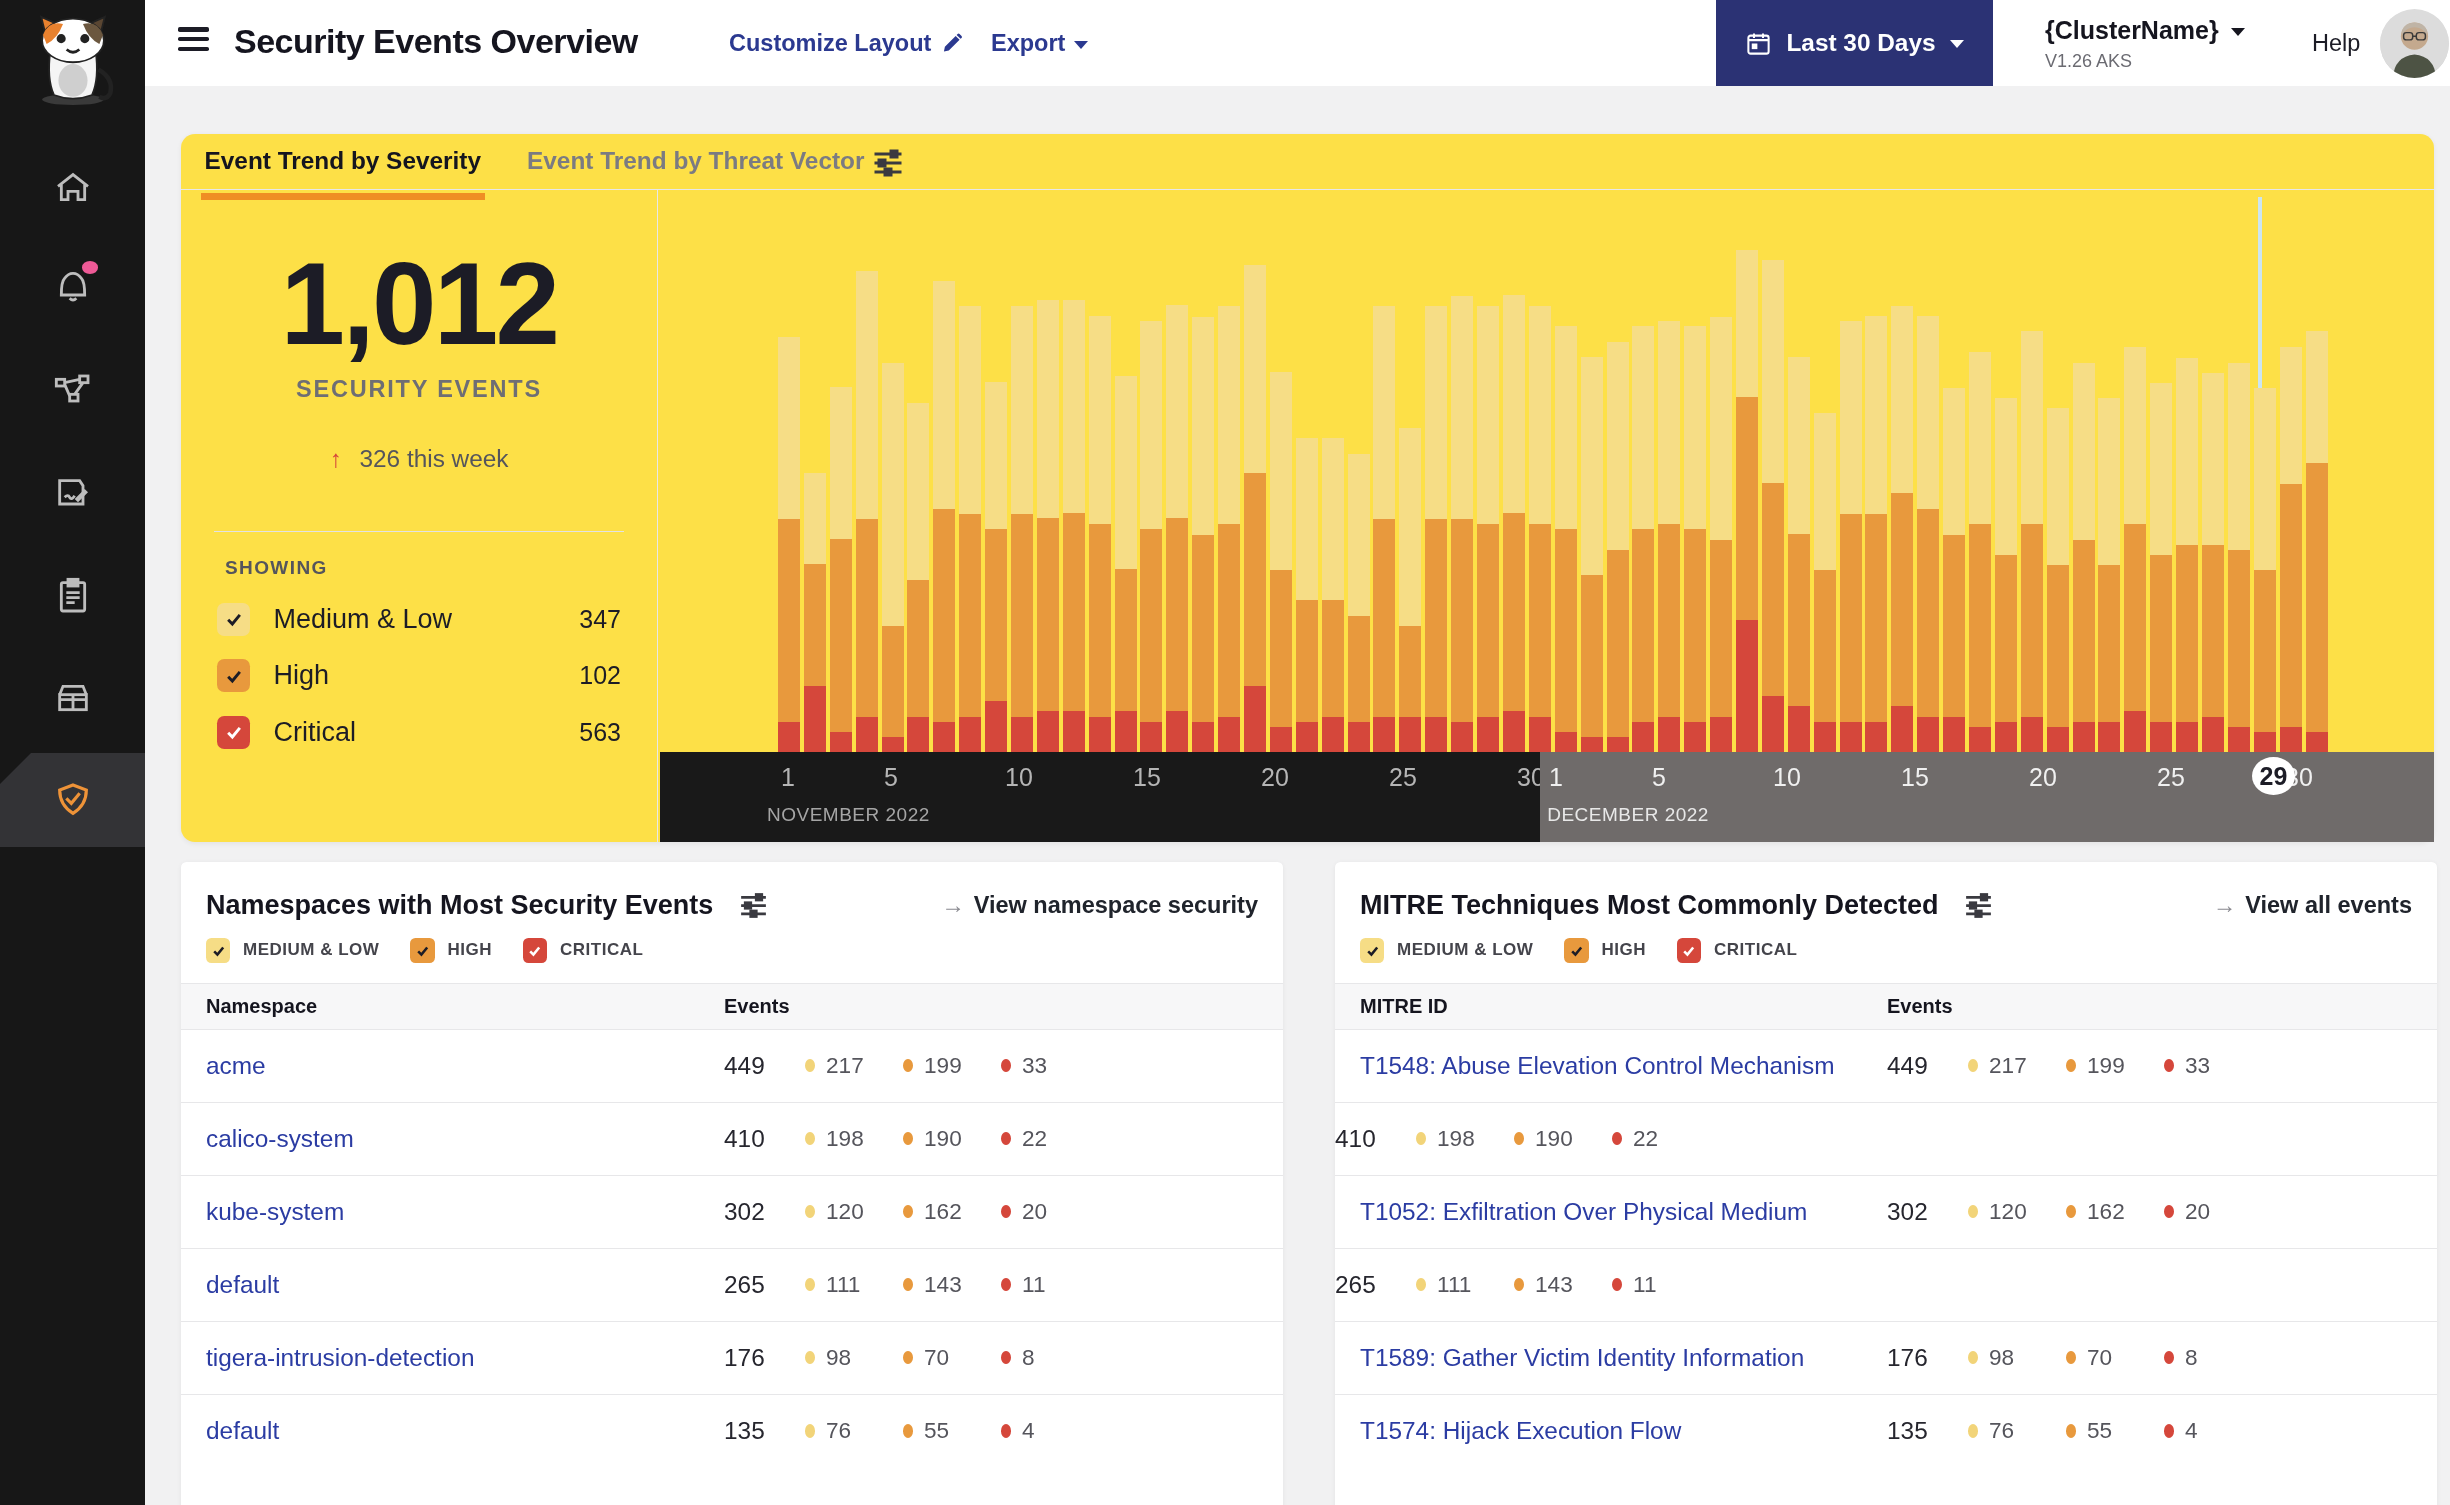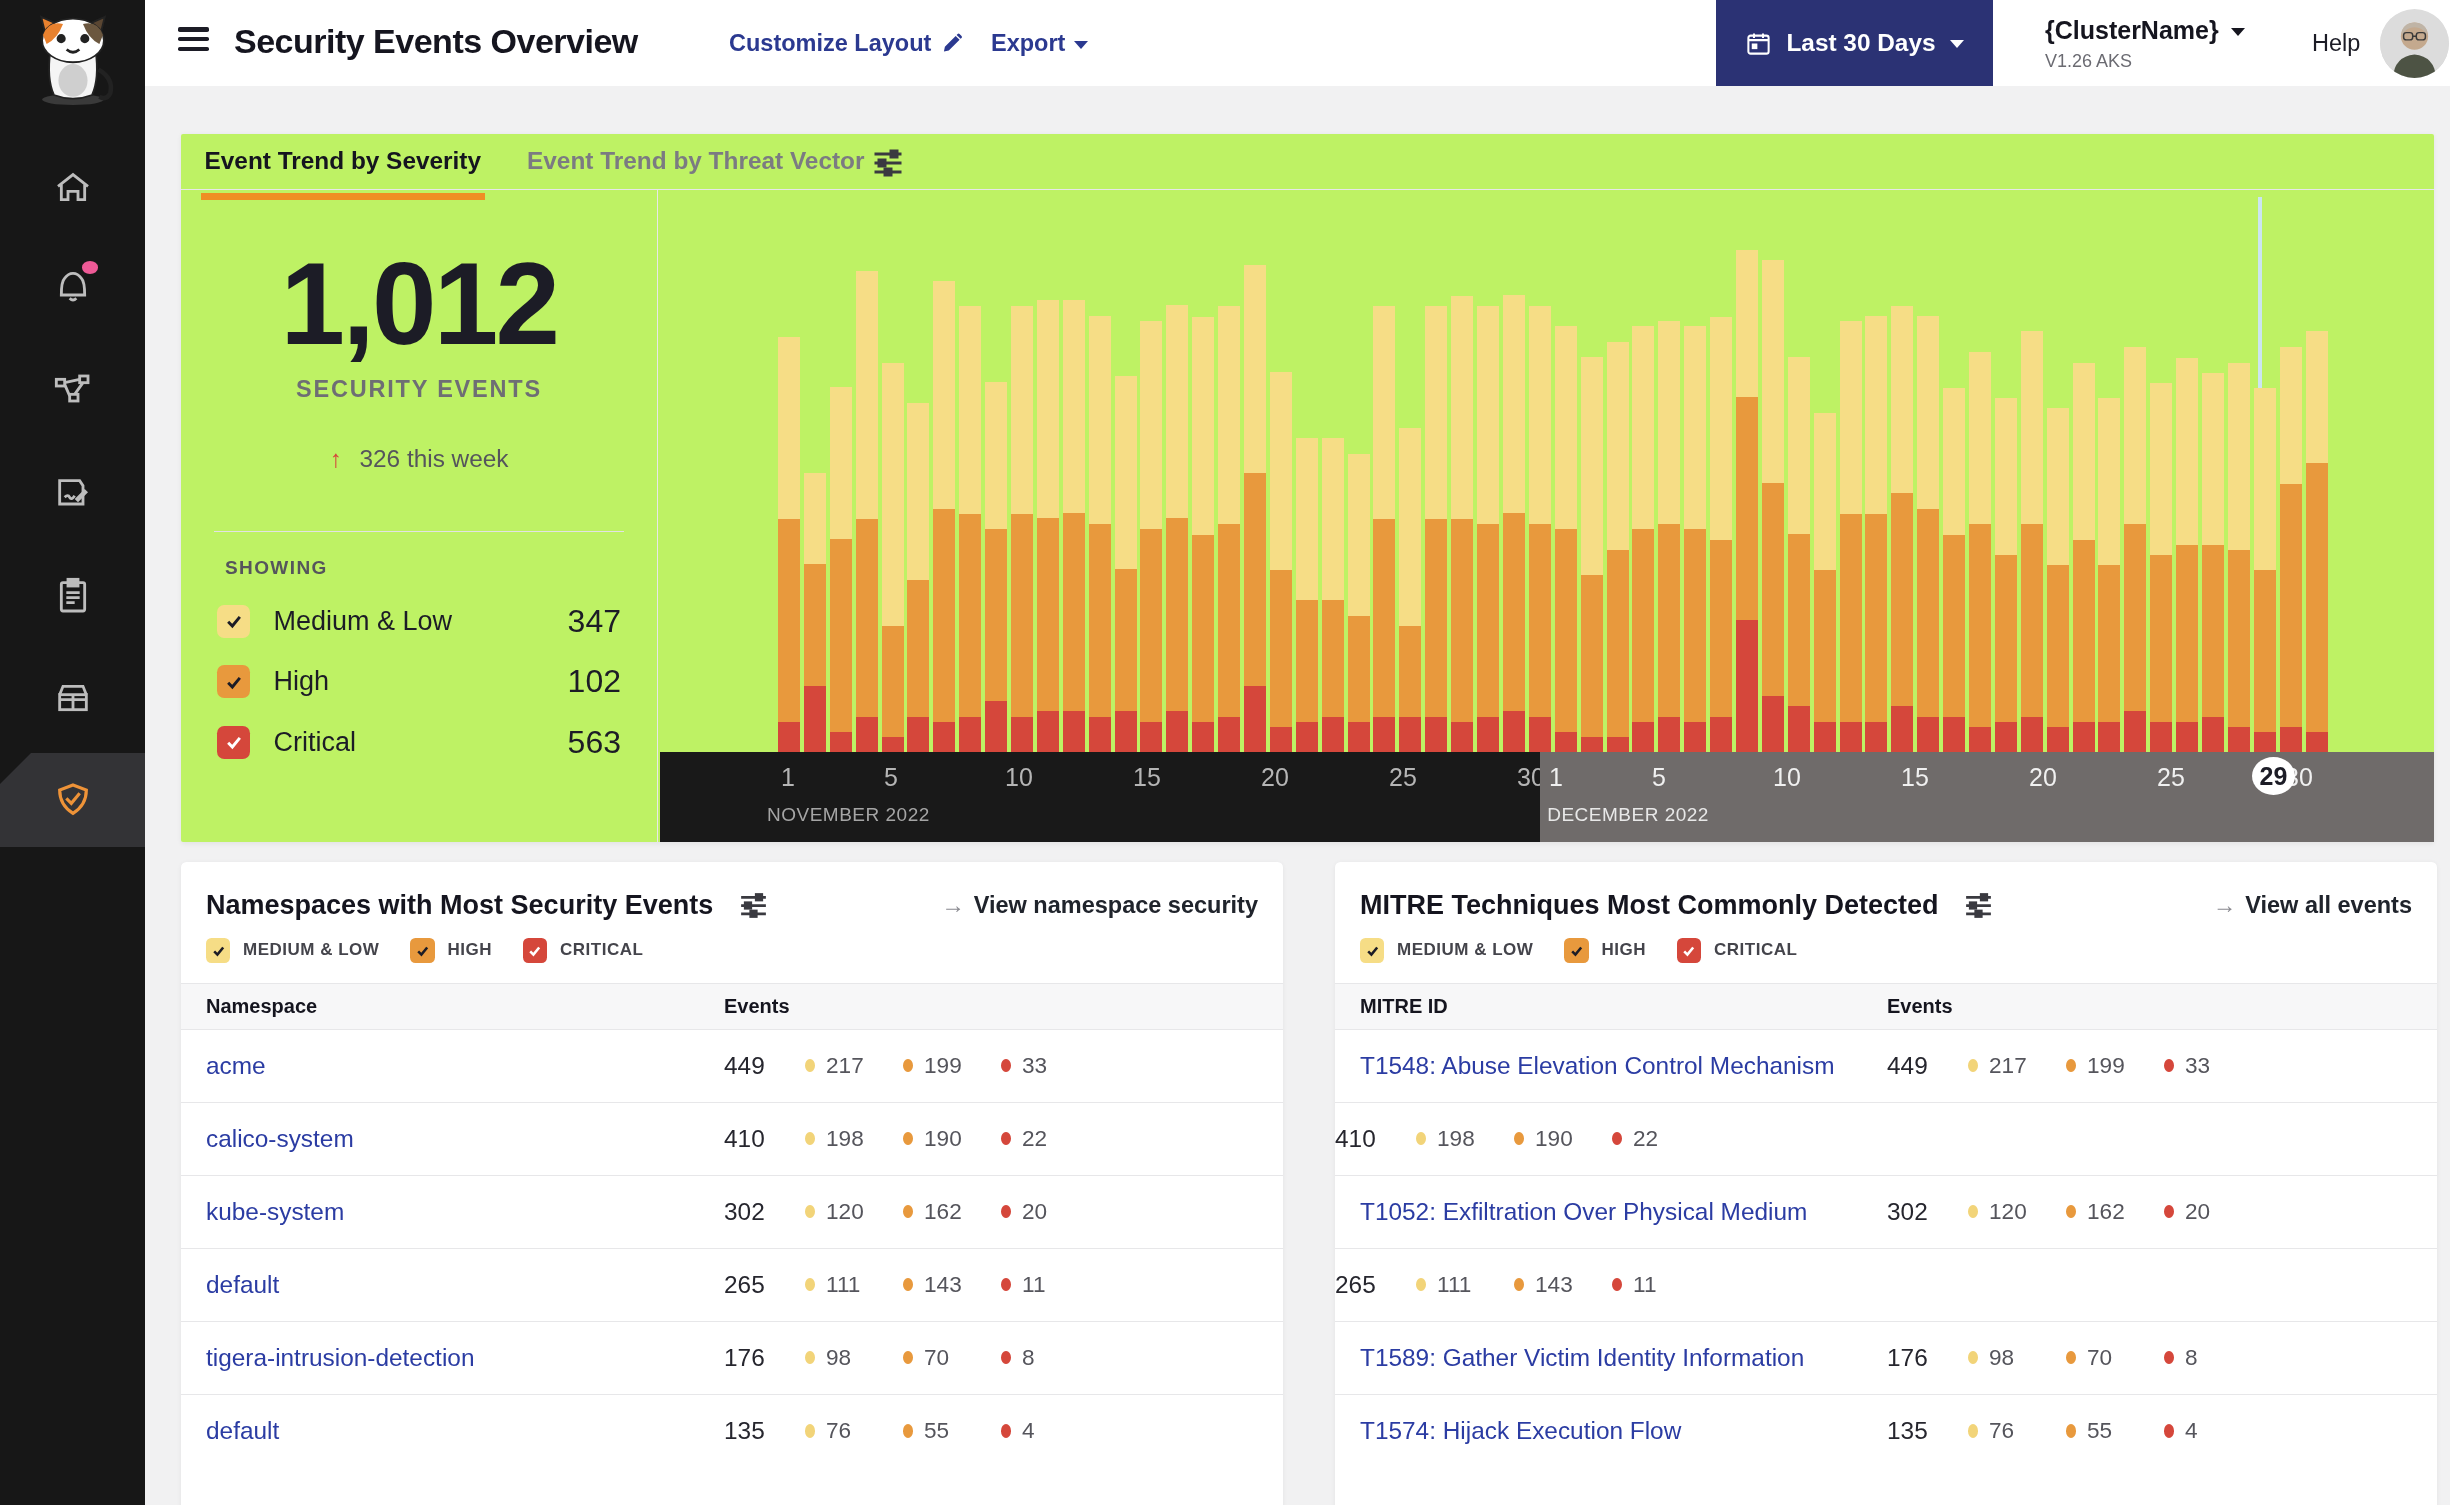--- a/index.html
+++ b/index.html
@@ -31,41 +31,41 @@
   .date-btn .chev { border-top-color:#fff; }
   .cluster { position:absolute; left:1900px; top:16.3px; cursor:pointer; }
   .cluster-name { font-size:25px; font-weight:600; color:#15151F; display:flex; gap:12.7px; align-items:center; }
   .cluster-name .chev { border-top-color:#15151F; }
   .cluster-ver { font-size:18px; color:#6B6B72; margin-top:5.4px; }
   .help { position:absolute; left:2167px; top:30px; font-size:23.5px; color:#1C1C26; cursor:pointer; }
   .avatar { position:absolute; left:2235px; top:9px; width:69px; height:69px; border-radius:50%; overflow:hidden; cursor:pointer;
             background:linear-gradient(180deg,#ececec,#c9c9c9); }
 
   
-  .main-panel { position:absolute; left:181px; top:134px; width:2253px; height:708px; background:#bef264; border-radius:2px;
+  .main-panel { position:absolute; left:181px; top:134px; width:2253px; height:708px; background:#fde047; border-radius:14px;
                 box-shadow:0 1.8px 5.4px rgba(0,0,0,0.06); }
   .tabbar { position:absolute; left:0; top:0; width:2253px; height:56px; border-bottom:1.8px solid #E7E7E9; }
   .tab { position:absolute; top:12.7px; font-size:24.4px; font-weight:700; cursor:pointer; }
   .tab1 { left:23.5px; color:#15151F; }
   .tab1::after { content:""; position:absolute; left:-3.6px; right:-3.6px; bottom:-25px; height:6.3px; background:#EF8E24; }
   .tab2 { left:346px; color:#7B7B82; }
   .tune-icon { position:absolute; cursor:pointer; }
   .tabbar .tune-icon { left:689px; top:11px; }
 
   .stat-card { position:absolute; left:0; top:56px; width:477px; height:652px; border-right:1.8px solid #E7E7E9; }
   .big-number { margin-top:47px; text-align:center; font-size:116px; font-weight:800; letter-spacing:-2.7px; color:#1C1C26; }
   .stat-caption { text-align:center; font-size:23.5px; font-weight:700; letter-spacing:1.8px; color:#6E6E74; margin-top:5.4px; }
   .stat-delta { text-align:center; margin-top:42px; font-size:24.4px; color:#55555C; }
   .stat-delta .up { color:#D5473B; font-weight:700; margin-right:11px; }
   .stat-hr { margin:58px 33px 0 33px; border-top:1.8px solid #E2E2E4; }
   .showing-label { margin:25px 0 0 44px; font-size:19px; font-weight:700; letter-spacing:1.4px; color:#55555C; }
   .sev-row { display:flex; align-items:center; margin:23.5px 36px 0 36px; }
   .sev-row .cb { width:33px; height:33px; border-radius:7.2px; display:flex; align-items:center; justify-content:center; cursor:pointer; }
   .sev-row .lbl { font-size:27px; color:#1C1C26; margin-left:23.5px; }
-  .sev-row .cnt { margin-left:auto; font-size:32px; color:#1C1C26; }
+  .sev-row .cnt { margin-left:auto; font-size:25px; color:#1C1C26; }
   .cb svg { width:20px; height:20px; }
   .cb.yellow { background:#F6DD86; } .cb.orange { background:#E8993D; } .cb.red { background:#D5473B; }
 
   .chart-area { position:absolute; left:479px; top:56px; width:1774px; height:652px; }
   .bars { position:absolute; left:118px; bottom:90px; height:507px; display:flex; align-items:flex-end; gap:3.9px; }
   .bar { width:22px; display:flex; flex-direction:column; justify-content:flex-end; }
   .seg.m { background:#F6DD86; } .seg.h { background:#E8993D; } .seg.c { background:#D5473B; }
   .hl-line { position:absolute; left:1598px; top:7.2px; width:3.6px; height:555px; background:#CBE5F2; }
   .axis { position:absolute; left:0; bottom:0; width:1774px; height:90px; }
   .band { position:absolute; top:0; height:90px; }

